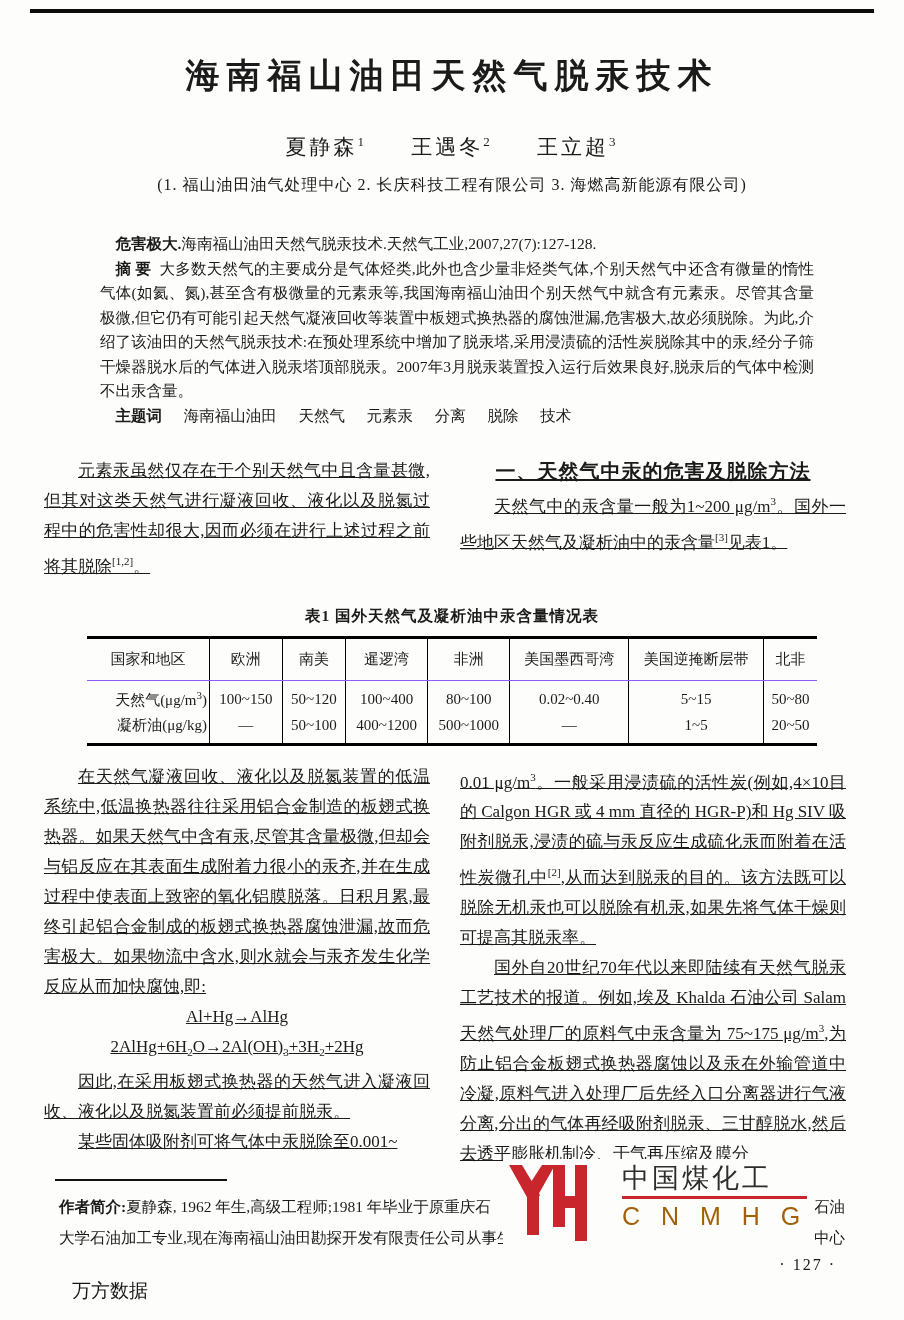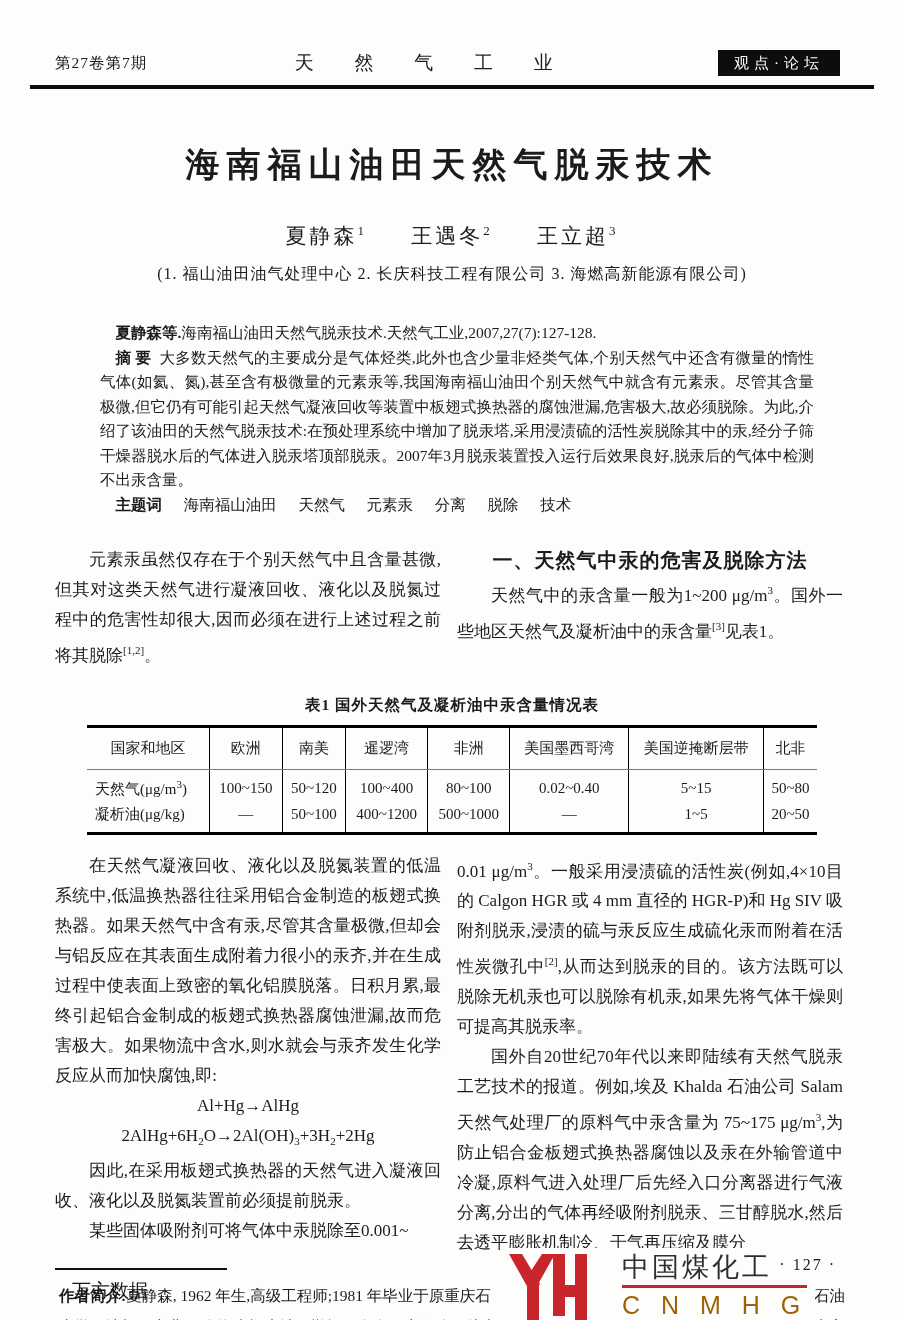--- a/index.html
+++ b/index.html
@@ -10,48 +10,48 @@
   }
   
   .header{display:flex;justify-content:space-between;align-items:center;
     padding:50px 64px 0 55px;}
   .issue{font-size:15.5px;letter-spacing:1px;}
   .journal{font-size:19px;letter-spacing:18px;font-weight:500;}
   .badge{background:#0d0d0d;color:#fff;font-size:15px;letter-spacing:5px;
     padding:4px 16px;line-height:1.2;}
   .rule{margin:9px 30px 0;border-top:4px solid #0b0b0b;}
   
-  .title{margin-top:53px;text-align:center;font-size:34px;font-weight:bold;letter-spacing:7px;}
+  .title{margin-top:40px;text-align:center;font-size:34px;font-weight:bold;letter-spacing:7px;}
   .authors{margin-top:34px;text-align:center;font-size:21px;letter-spacing:3px;}
   .authors .au{margin:0 18px;}
   .authors sup{font-size:13px;}
   .affil{margin-top:14px;text-align:center;font-size:16px;letter-spacing:1px;}
   
   .absblock{margin:36px 90px 0 100px;font-size:15.5px;line-height:24.5px;text-align:justify;}
   .absblock p{margin:0;text-indent:1em;}
   .b{font-weight:bold;}
   .kw{margin-right:1.4em;}
   sup{font-size:11px;}
   sub{font-size:11px;}
   
-  .cols{display:flex;gap:16px;margin:28px 55px 0;}
+  .cols{display:flex;gap:30px;margin:28px 44px 0;text-decoration:underline;}
   .col{width:386px;font-size:17px;line-height:30px;text-align:justify;}
   .col p{margin:0;text-indent:2em;}
   .sec-head{font-size:20px;font-weight:bold;text-align:center;letter-spacing:1px;
     margin:4px 0 16px;text-indent:0 !important;}
   .formula{text-align:center;text-indent:0 !important;}
   
   .tableblock{width:730px;margin:24px auto 0;}
   .table-title{text-align:center;font-weight:bold;font-size:15.5px;margin-bottom:9px;letter-spacing:1px;}
   table.t{width:100%;border-collapse:collapse;font-size:15px;
     border-top:3px solid #000;border-bottom:3px solid #000;}
   table.t th{font-weight:normal;border-bottom:1px solid #8b5cf6;padding:11px 2px;border-left:1px solid #000;}
   table.t th:first-child{border-left:none;}
   table.t td{padding:3px 2px;text-align:center;border-left:1px solid #000;}
-  table.t td:first-child{border-left:none;text-align:left;padding-left:8px;}
+  table.t td:first-child{border-left:none;text-align:right;padding-left:8px;}
   table.t tbody tr:first-child td{padding-top:8px;}
   table.t tbody tr:last-child td{padding-bottom:8px;}
   
   .footer{margin:10px 55px 0;position:relative;}
   .foot-rule{width:172px;border-top:2px solid #111;margin-bottom:12px;}
   .bio{font-size:15.5px;line-height:27.5px;text-align:justify;}
   .bio .line{margin:4px;gap:8px;}
   .flexline{display:flex;justify-content:space-between;}
   
   .watermark{position:absolute;left:448px;top:-20px;background:#fdfdfb;
@@ -64,37 +64,32 @@
   
   .pagenum{position:absolute;right:68px;bottom:46px;font-size:16px;letter-spacing:2px;}
   .wanfang{position:absolute;left:72px;bottom:16px;font-size:19px;color:#161616;
     font-family:"Liberation Sans",sans-serif;}
 </style>
 </head>
 <body>
 
 <div class="page">
 
-  <div class="header">
-    <span class="issue">第27卷第7期</span>
-    <span class="journal">天 然 气 工 业</span>
-    <span class="badge">观点·论坛</span>
-  </div>
   <div class="rule"></div>
 
   <div class="title">海南福山油田天然气脱汞技术</div>
   <div class="authors">
     <span class="au"><span>夏静森</span><sup>1</sup></span>
     <span class="au"><span>王遇冬</span><sup>2</sup></span>
     <span class="au"><span>王立超</span><sup>3</sup></span>
   </div>
   <div class="affil">(1. 福山油田油气处理中心   2. 长庆科技工程有限公司   3. 海燃高新能源有限公司)</div>
 
   <div class="absblock">
-    <p><span class="b">夏静森等.</span><span>海南福山油田天然气脱汞技术.天然气工业,2007,27(7):127-128.</span></p>
+    <p><span class="b">危害极大.</span><span>海南福山油田天然气脱汞技术.天然气工业,2007,27(7):127-128.</span></p>
     <p><span class="b">摘  要</span>&nbsp;&nbsp;<span>大多数天然气的主要成分是气体烃类,此外也含少量非烃类气体,个别天然气中还含有微量的惰性气体(如氦、氮),甚至含有极微量的元素汞等,我国海南福山油田个别天然气中就含有元素汞。尽管其含量极微,但它仍有可能引起天然气凝液回收等装置中板翅式换热器的腐蚀泄漏,危害极大,故必须脱除。为此,介绍了该油田的天然气脱汞技术:在预处理系统中增加了脱汞塔,采用浸渍硫的活性炭脱除其中的汞,经分子筛干燥器脱水后的气体进入脱汞塔顶部脱汞。2007年3月脱汞装置投入运行后效果良好,脱汞后的气体中检测不出汞含量。</span></p>
     <p>
       <span class="b kw">主题词</span><span class="kw">海南福山油田</span><span class="kw">天然气</span><span class="kw">元素汞</span><span class="kw">分离</span><span class="kw">脱除</span><span class="kw">技术</span>
     </p>
   </div>
 
   <div class="cols">
     <div class="col">
       <p><span>元素汞虽然仅存在于个别天然气中且含量甚微,但其对这类天然气进行凝液回收、液化以及脱氮过程中的危害性却很大,因而必须在进行上述过程之前将其脱除</span><sup>[1,2]</sup><span>。</span></p>
     </div>

